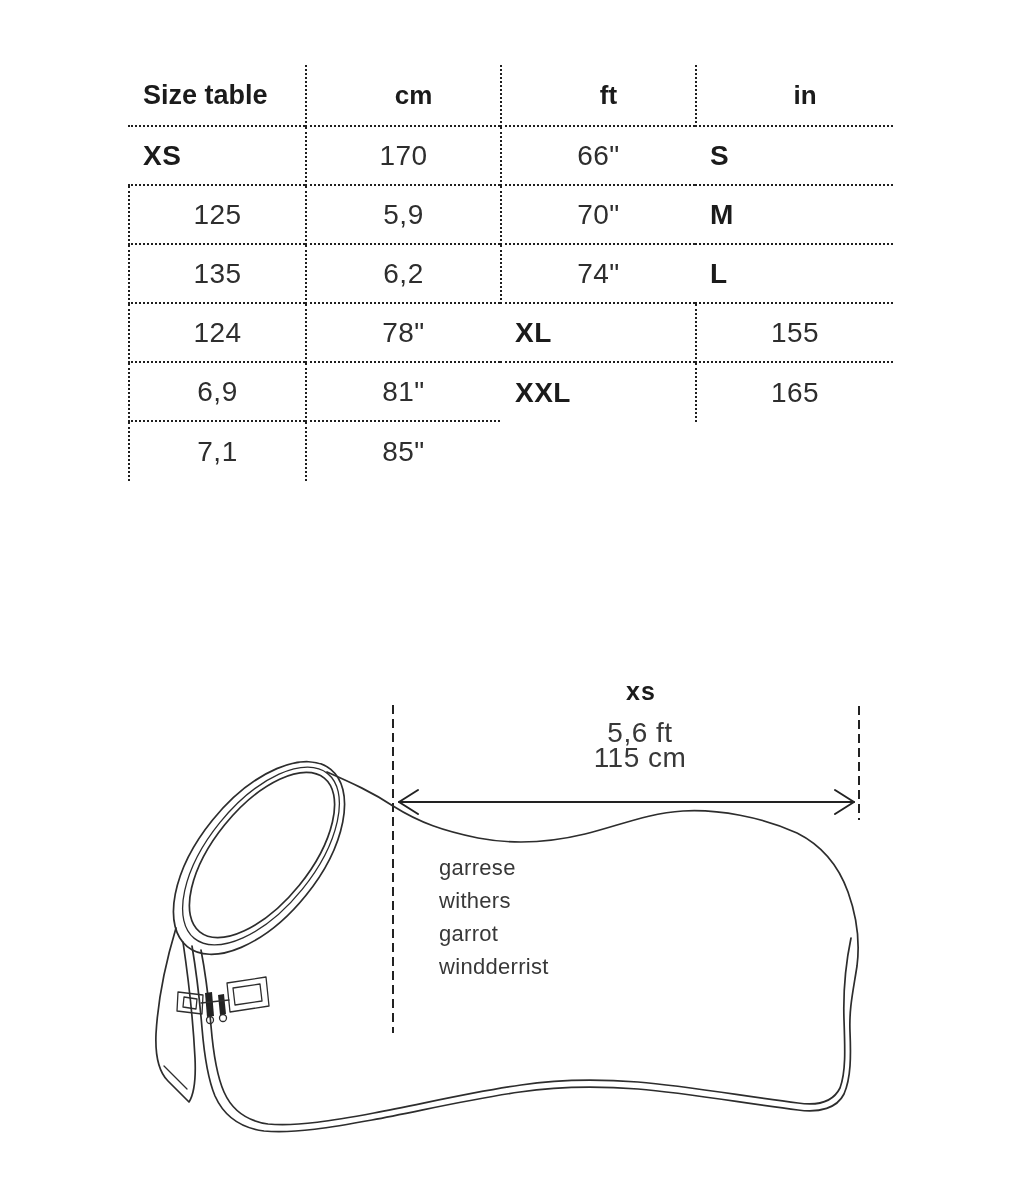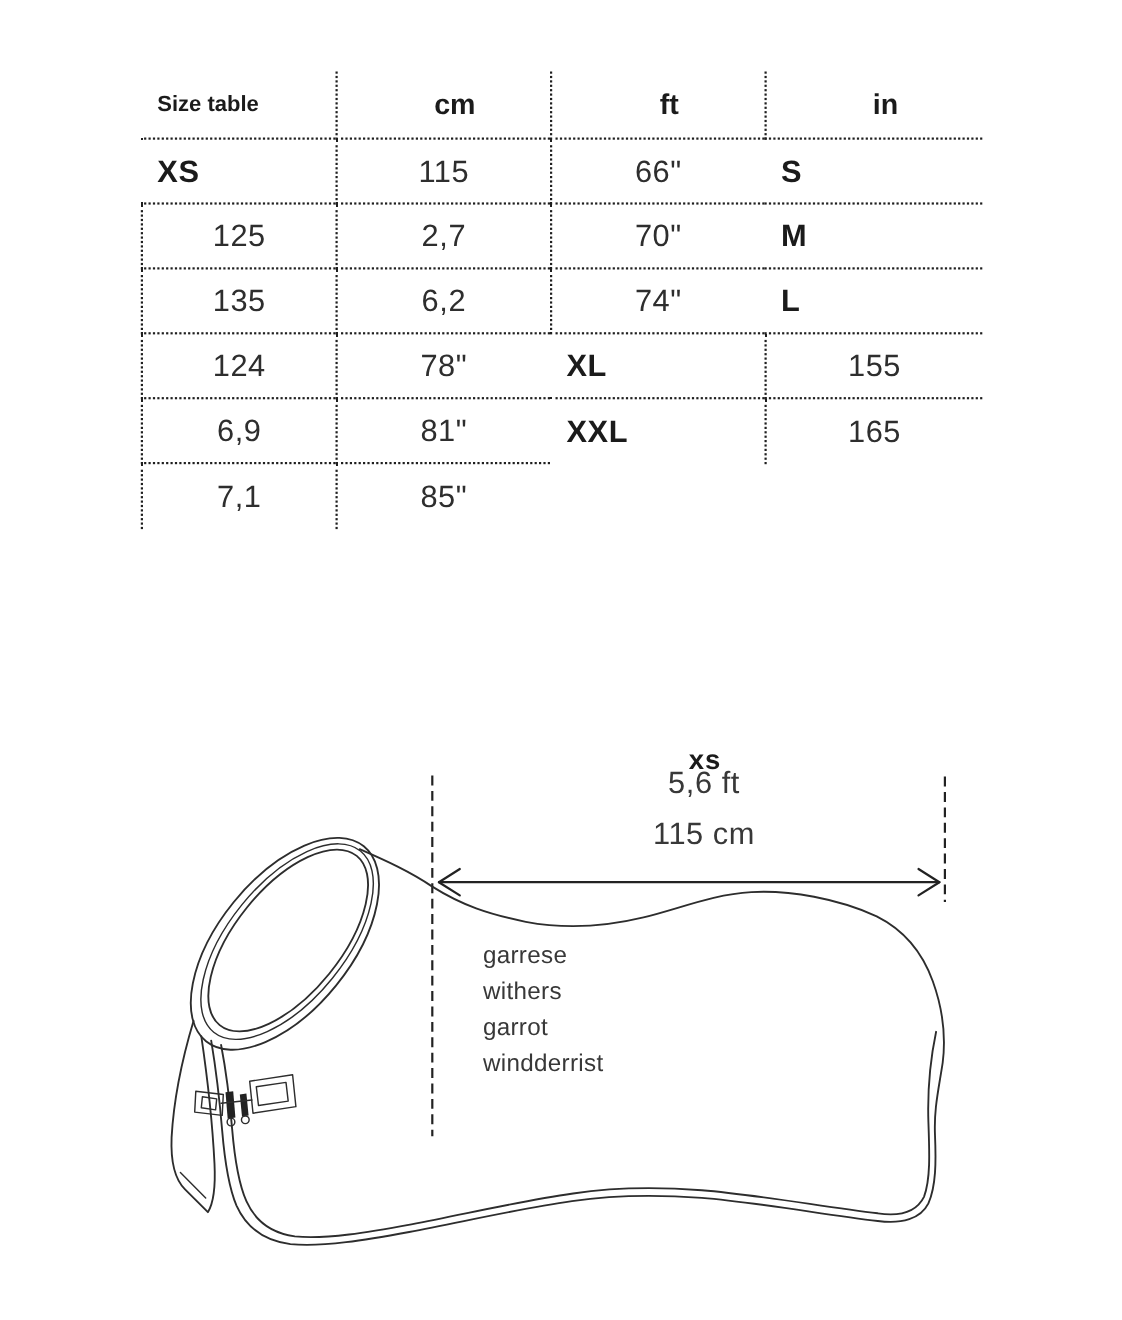--- a/index.html
+++ b/index.html
@@ -11,28 +11,28 @@
   .size-table{
     position:absolute;left:128px;top:65px;width:765px;
     display:grid;
     grid-template-columns:177px 195px 195px 198px;
     grid-template-rows:62px 59px 59px 59px 59px 59px 59px;
   }
   .cell{display:flex;align-items:center;justify-content:center;box-sizing:border-box;}
   .cell.left{justify-content:flex-start;padding-left:15px;}
   .bb{border-bottom:2px dotted #1f1f1f;}
   .bl{border-left:2px dotted #1f1f1f;}
-  .tbl-title{font-size:20px;font-weight:700;color:#1b1b1b;}
+  .tbl-title{font-size:27px;font-weight:700;color:#1b1b1b;}
   .col-h{font-size:26px;font-weight:700;color:#1b1b1b;margin-left:20px;}
   .size-l{font-size:28px;font-weight:700;color:#1b1b1b;letter-spacing:.5px;}
   .val{font-size:28px;font-weight:400;color:#2e2e2e;letter-spacing:.5px;}
   
   .diag-label{position:absolute;white-space:nowrap;}
   .diag-xs{left:641px;top:677px;transform:translateX(-50%);font-size:25px;font-weight:700;color:#1b1b1b;letter-spacing:1px;}
-  .diag-ft{left:640px;top:696px;transform:translateX(-50%);font-size:28px;color:#383838;letter-spacing:.5px;}
+  .diag-ft{left:640px;top:717px;transform:translateX(-50%);font-size:28px;color:#383838;letter-spacing:.5px;}
   .diag-cm{left:640px;top:742px;transform:translateX(-50%);font-size:28px;color:#383838;letter-spacing:.5px;}
   .terms{position:absolute;left:439px;top:851px;font-size:22px;color:#383838;line-height:33px;letter-spacing:.3px;}
   
   .art{position:absolute;left:0;top:0;}
   .ln{fill:none;stroke:#2d2d2d;stroke-width:1.7;stroke-linecap:round;stroke-linejoin:round;}
   .thin{stroke-width:1.3;}
   .dash{fill:none;stroke:#222222;stroke-width:2;stroke-dasharray:9 5;}
   .arrow{fill:none;stroke:#222222;stroke-width:2;stroke-linecap:round;}
   .hw{fill:#222222;stroke:none;}
 </style>
@@ -51,34 +51,34 @@
     <span class="col-h">ft</span>
   </div>
   <div class="cell bb bl">
     <span class="col-h">in</span>
   </div>
 
   <div class="cell left bb">
       <span class="size-l">XS</span>
     </div>
   <div class="cell bb bl">
-      <span class="val">115</span>
+      <span class="val">170</span>
     </div>
   <div class="cell bb bl">
       <span class="val">66"</span>
     </div>
 
   <div class="cell left bb">
       <span class="size-l">S</span>
     </div>
   <div class="cell bb bl">
       <span class="val">125</span>
     </div>
   <div class="cell bb bl">
-      <span class="val">2,7</span>
+      <span class="val">5,9</span>
     </div>
   <div class="cell bb bl">
       <span class="val">70"</span>
     </div>
 
   <div class="cell left bb">
       <span class="size-l">M</span>
     </div>
   <div class="cell bb bl">
       <span class="val">135</span>

